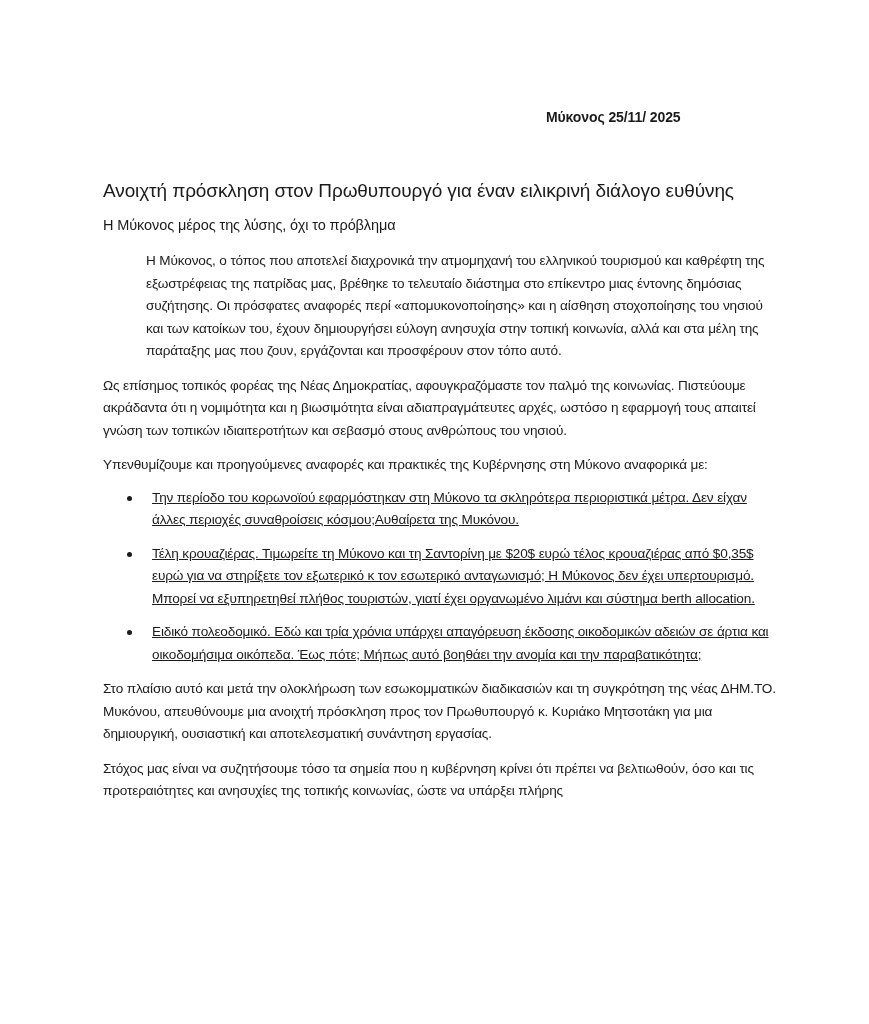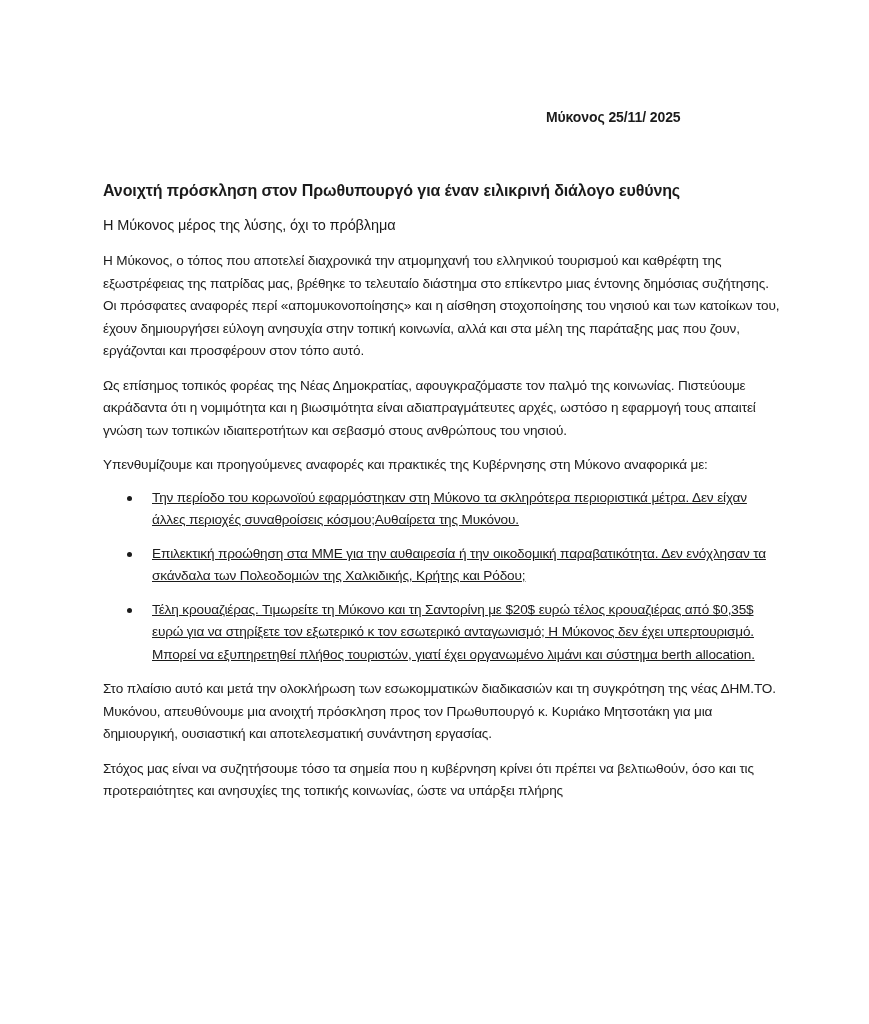--- a/index.html
+++ b/index.html
@@ -8,29 +8,29 @@
     font-family: "Liberation Sans", "DejaVu Sans", sans-serif;
     color: #1b1b1b;
   }
   .page { position: absolute; left: 0; top: 0; width: 705px; height: 1024px; background: #fff; }
   .date {
     position: absolute; top: 109px; left: 546px;
     font-size: 14px; font-weight: bold; letter-spacing: -0.1px;
   }
   .content { position: absolute; left: 103px; top: 180px; width: 680px; }
   .title {
-    font-size: 16px; font-weight: bold; margin: 0; line-height: 22px; letter-spacing: -0.1px;
+    font-size: 19px; font-weight: normal; margin: 0; line-height: 22px; letter-spacing: -0.1px;
   }
   .subtitle {
     font-size: 14.5px; font-weight: normal; margin: 12px 0 0 0; line-height: 22px; letter-spacing: -0.1px;
   }
   p.para {
     font-size: 13.6px; line-height: 22.5px; margin: 12px 0 0 0; letter-spacing: -0.15px;
   }
-  p.para.first { margin-top: 14px; }
+  p.para.first { margin-top: 14px; margin-left: 43px; }
   ul.bullets { list-style: none; margin: 10px 0 0 0; padding: 0; }
   ul.bullets li {
     position: relative; padding-left: 49px; font-size: 13.6px; line-height: 22.5px;
     margin-bottom: 11px; letter-spacing: -0.15px;
   }
   ul.bullets li .dot {
     position: absolute; left: 24px; top: 9px; width: 5px; height: 5px; border-radius: 50%; background: #1b1b1b;
   }
   ul.bullets li span.txt { display: block; text-decoration: underline; }
 </style>
@@ -48,24 +48,24 @@
     <p class="para">Ως επίσημος τοπικός φορέας της Νέας Δημοκρατίας, αφουγκραζόμαστε τον παλμό της κοινωνίας. Πιστεύουμε ακράδαντα ότι η νομιμότητα και η βιωσιμότητα είναι αδιαπραγμάτευτες αρχές, ωστόσο η εφαρμογή τους απαιτεί γνώση των τοπικών ιδιαιτεροτήτων και σεβασμό στους ανθρώπους του νησιού.</p>
     <p class="para">Υπενθυμίζουμε και προηγούμενες αναφορές και πρακτικές της Κυβέρνησης στη Μύκονο αναφορικά με:</p>
 
     <ul class="bullets">
       <li>
         <span class="dot"></span>
         <span class="txt">Την περίοδο του κορωνοϊού εφαρμόστηκαν στη Μύκονο τα σκληρότερα περιοριστικά μέτρα. Δεν είχαν άλλες περιοχές συναθροίσεις κόσμου;Αυθαίρετα της Μυκόνου.</span>
       </li>
       <li>
         <span class="dot"></span>
-        <span class="txt">Επιλεκτική προώθηση στα ΜΜΕ για την αυθαιρεσία ή την οικοδομική παραβατικότητα. Δεν ενόχλησαν τα σκάνδαλα των Πολεοδομιών της Χαλκιδικής, Κρήτης και Ρόδου;</span>
+        <span class="txt">Τέλη κρουαζιέρας. Τιμωρείτε τη Μύκονο και τη Σαντορίνη με $20$ ευρώ τέλος κρουαζιέρας από $0,35$ ευρώ για να στηρίξετε τον εξωτερικό κ τον εσωτερικό ανταγωνισμό; Η Μύκονος δεν έχει υπερτουρισμό. Μπορεί να εξυπηρετηθεί πλήθος τουριστών, γιατί έχει οργανωμένο λιμάνι και σύστημα berth allocation.</span>
       </li>
       <li>
         <span class="dot"></span>
-        <span class="txt">Τέλη κρουαζιέρας. Τιμωρείτε τη Μύκονο και τη Σαντορίνη με $20$ ευρώ τέλος κρουαζιέρας από $0,35$ ευρώ για να στηρίξετε τον εξωτερικό κ τον εσωτερικό ανταγωνισμό; Η Μύκονος δεν έχει υπερτουρισμό. Μπορεί να εξυπηρετηθεί πλήθος τουριστών, γιατί έχει οργανωμένο λιμάνι και σύστημα berth allocation.</span>
+        <span class="txt">Ειδικό πολεοδομικό. Εδώ και τρία χρόνια υπάρχει απαγόρευση έκδοσης οικοδομικών αδειών σε άρτια και οικοδομήσιμα οικόπεδα. Έως πότε; Μήπως αυτό βοηθάει την ανομία και την παραβατικότητα;</span>
       </li>
     </ul>
 
     <p class="para">Στο πλαίσιο αυτό και μετά την ολοκλήρωση των εσωκομματικών διαδικασιών και τη συγκρότηση της νέας ΔΗΜ.ΤΟ. Μυκόνου, απευθύνουμε μια ανοιχτή πρόσκληση προς τον Πρωθυπουργό κ. Κυριάκο Μητσοτάκη για μια δημιουργική, ουσιαστική και αποτελεσματική συνάντηση εργασίας.</p>
     <p class="para">Στόχος μας είναι να συζητήσουμε τόσο τα σημεία που η κυβέρνηση κρίνει ότι πρέπει να βελτιωθούν, όσο και τις προτεραιότητες και ανησυχίες της τοπικής κοινωνίας, ώστε να υπάρξει πλήρης</p>
   </div>
 </div>
 
 </body></html>

